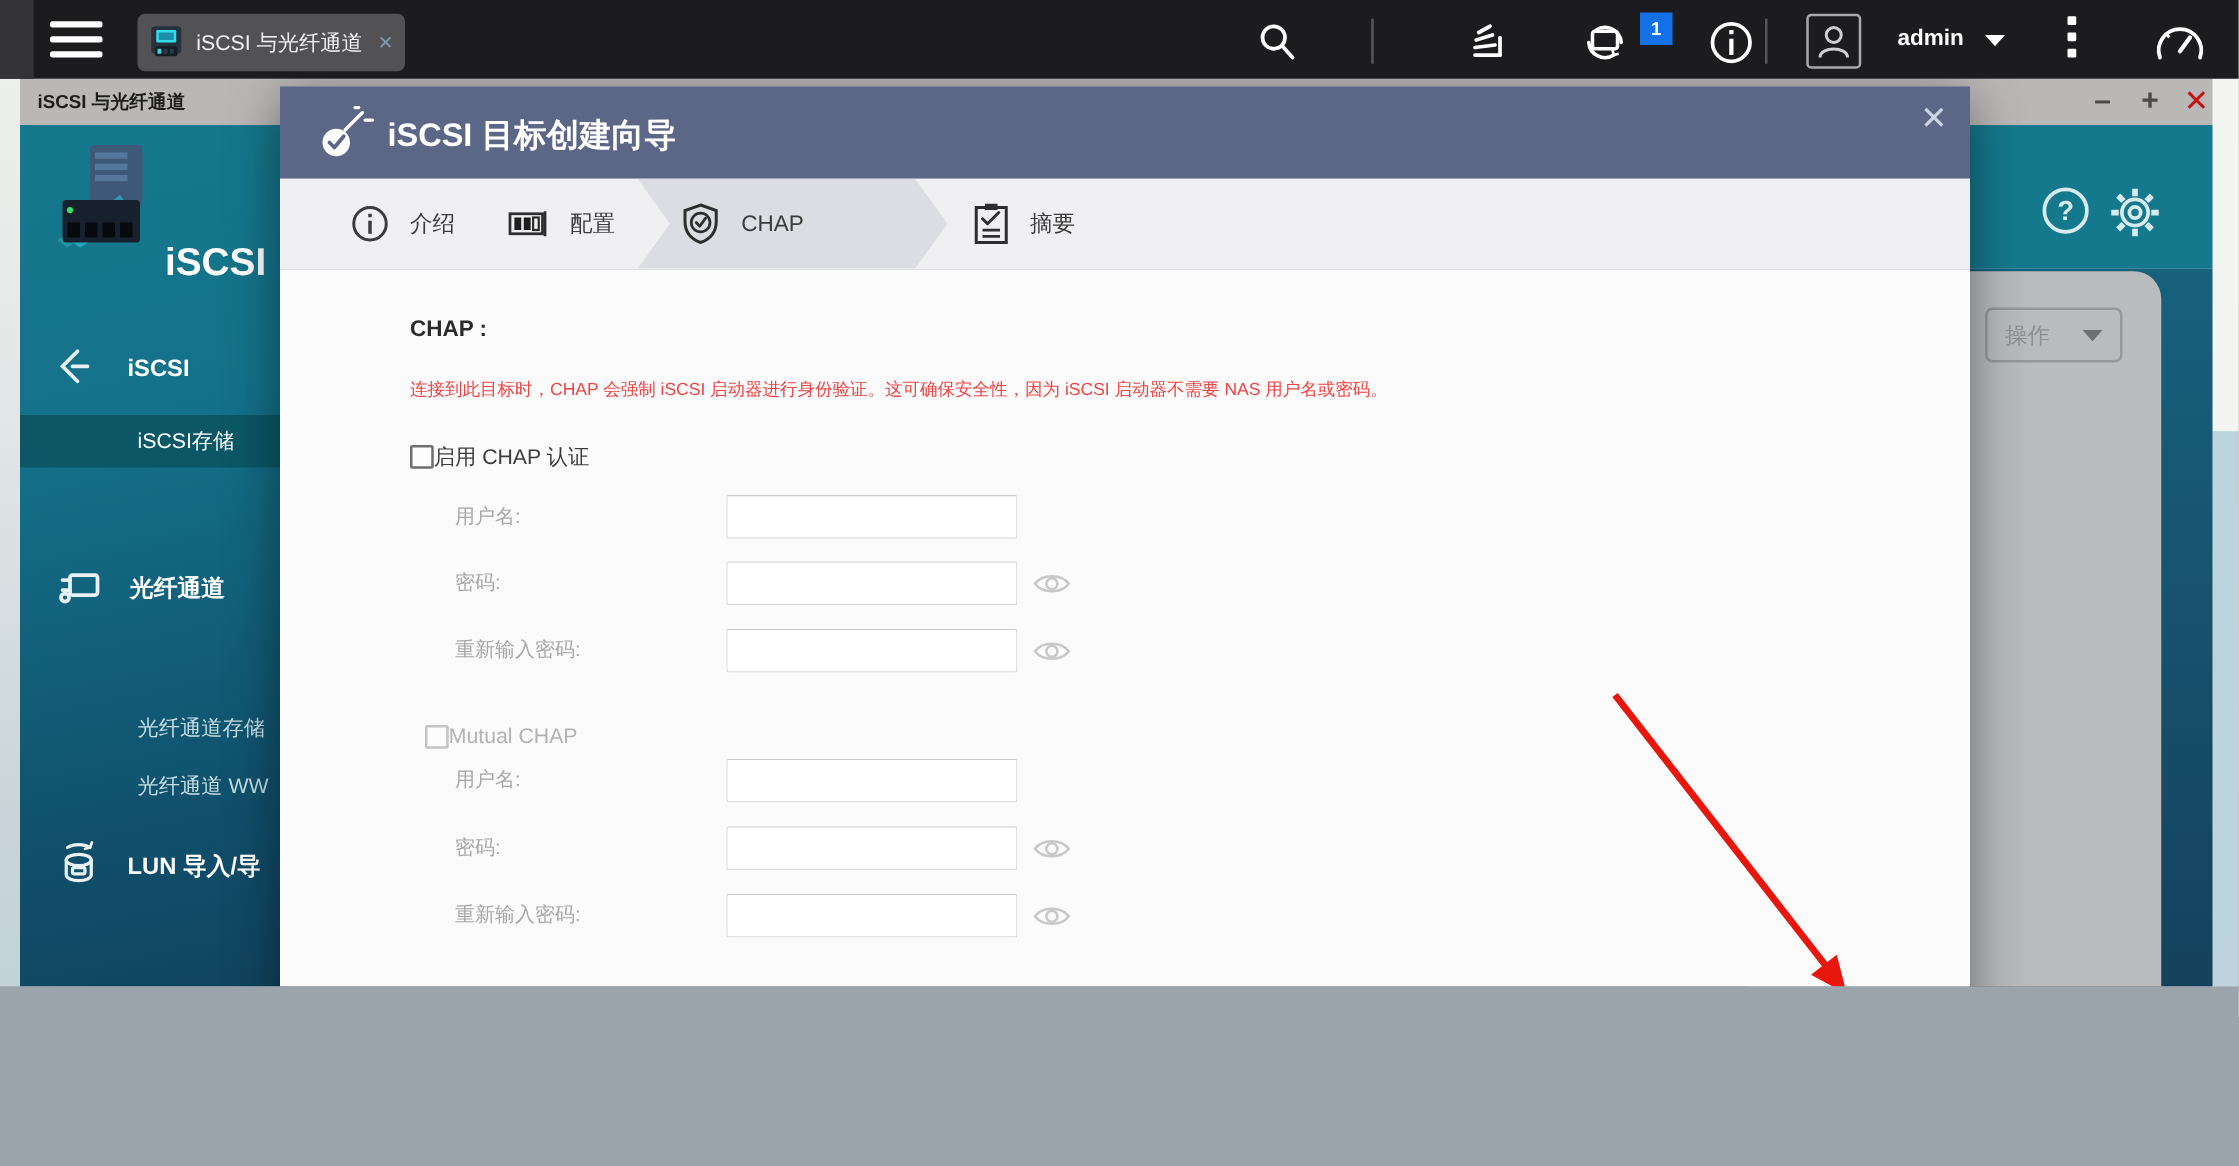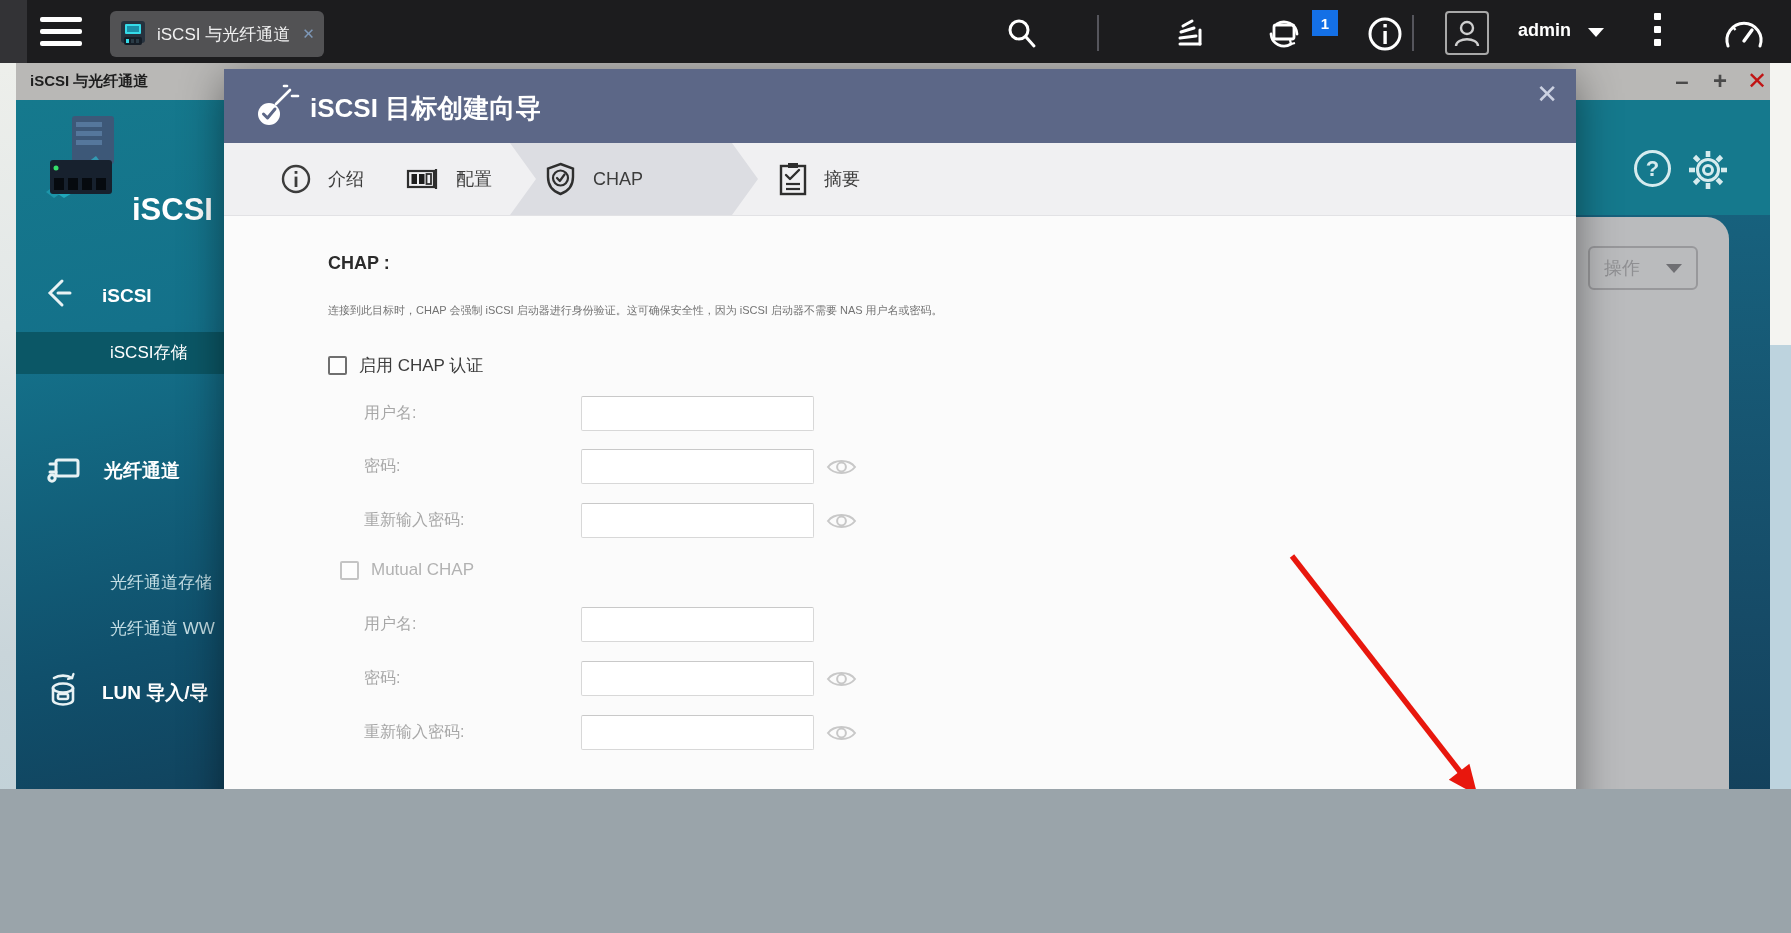--- a/index.html
+++ b/index.html
@@ -73,25 +73,25 @@
   #dlg-title{left:86px;top:22px;color:#fff;font-size:26px;font-weight:bold;}
   #dlg-close{right:18px;top:10px;color:#ccd2e2;font-size:26px;font-weight:300;cursor:pointer;}
   #stepbar{left:0;top:74px;width:1352px;height:72px;background:#f0f0f2;border-bottom:1px solid #e2e2e5;}
   #step-chevron{left:286px;top:0;width:248px;height:72px;background:#dcdde2;
      clip-path:polygon(0 0,222px 0,248px 36px,222px 72px,0 72px,26px 36px);}
   .step{position:absolute;top:0;height:72px;display:flex;align-items:center;}
   .step .step-label{font-size:18px;color:#3c3c3c;margin-left:16px;white-space:nowrap;}
 
   
   #chap-heading{left:104px;top:184px;font-size:18px;font-weight:bold;color:#2b2b2b;}
-  #chap-desc{left:104px;top:234px;font-size:11px;color:#737373;width:1160px;}
+  #chap-desc{left:104px;top:234px;font-size:14px;color:#ef4444;width:1160px;}
   .cbrow{position:absolute;left:104px;display:flex;align-items:center;}
   .cbox{width:19px;height:19px;box-sizing:border-box;border:2px solid #6f6f6f;border-radius:2px;background:#fdfdfd;}
   .cbox.disabled{border-color:#c4c4c4;}
-  .cblabel{margin-left:12px;font-size:17px;color:#3c3c3c;white-space:nowrap;}
+  .cblabel{margin-left:0;font-size:17px;color:#3c3c3c;white-space:nowrap;}
   .cblabel.disabled{color:#b2b2b2;}
   .frow{position:absolute;left:0;width:1352px;height:35px;}
   .frow .flabel{position:absolute;left:140px;top:7px;font-size:16px;color:#a7a7a7;white-space:nowrap;}
   .frow input{position:absolute;left:357px;top:0;width:233px;height:35px;box-sizing:border-box;
      border:1px solid #d8d8d8;border-top-color:#c9c9c9;background:#fff;border-radius:2px;
      font-size:15px;padding:0 8px;outline:none;}
   .eye{position:absolute;left:602px;top:8px;}
 
   .dlg-btn{position:absolute;height:45px;background:#fff;border:2px solid #8f8f8f;border-radius:6px;
      box-sizing:border-box;font-size:17px;color:#3a3a3a;display:flex;align-items:center;
@@ -388,21 +388,21 @@
       <span class="eye">
         <svg width="31" height="20" viewBox="0 0 31 20">
             <g fill="none" stroke="#c8c8c8" stroke-width="2">
               <path d="M2,10 C8,2 23,2 29,10 C23,18 8,18 2,10 Z"></path>
               <circle cx="15.5" cy="10" r="4.4"></circle>
             </g>
           </svg>
       </span>
     </div>
 
-    <div class="cbrow" style="top:491px;padding-left:12px;">
+    <div class="cbrow" style="top:510px;padding-left:12px;">
       <div class="cbox disabled"></div>
       <span class="cblabel disabled">Mutual CHAP</span>
     </div>
 
     <div class="frow" style="top:538px;">
       <span class="flabel">用户名:</span>
       <input value="" style="">
     </div>
     <div class="frow" style="top:592px;">
       <span class="flabel">密码:</span>

